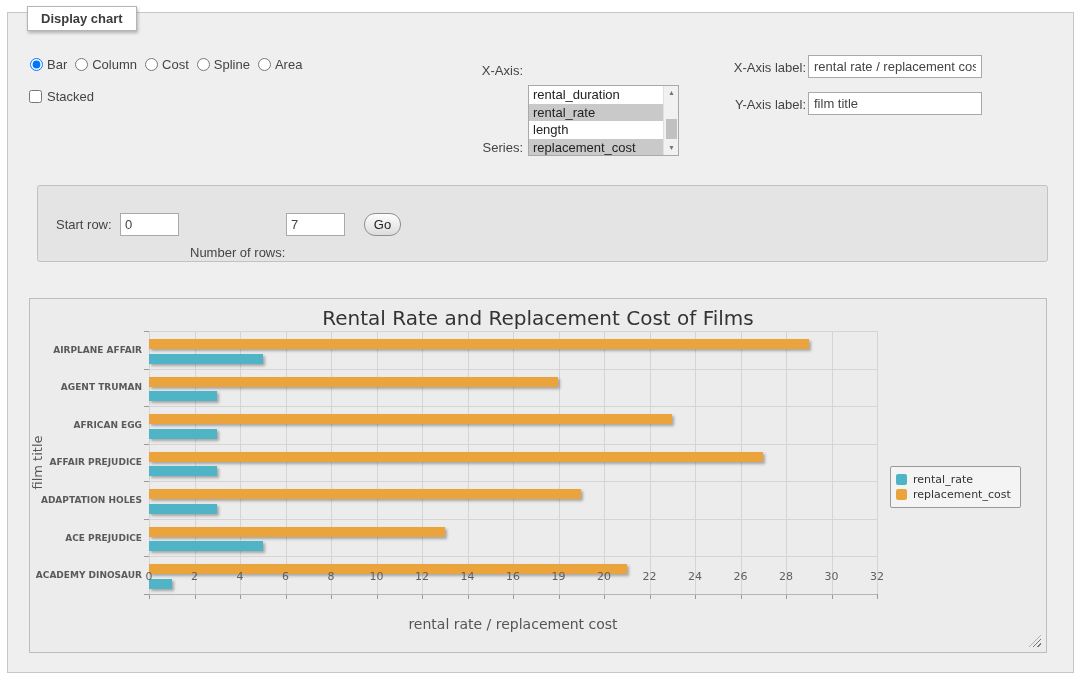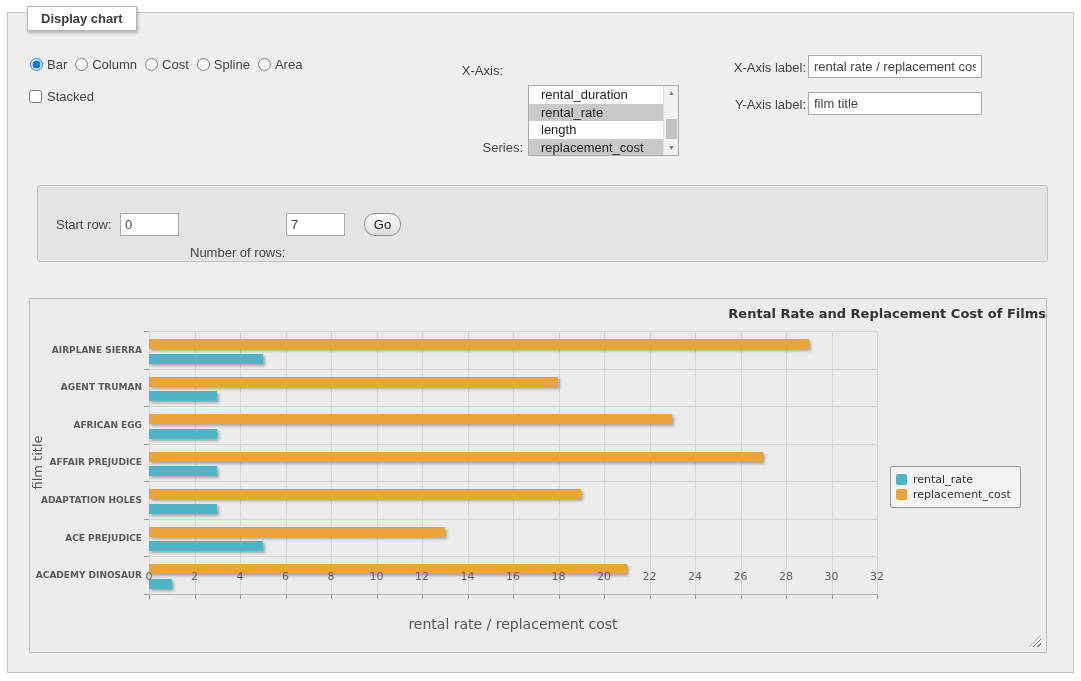--- a/index.html
+++ b/index.html
@@ -33,40 +33,40 @@
   .stacked-row { position: absolute; left: 21px; top: 76px; display: flex; align-items: center; }
   .stacked-row input { margin-right: 5px; }
   .title-input {
     position: absolute; left: 22px; top: 113px;
     width: 178px; height: 23px;
     border: 1px solid #a9a9a9; background: #fff;
     font-family: "Liberation Sans", sans-serif; font-size: 13px; color: #444;
     padding: 2px 4px; white-space: nowrap; overflow: hidden;
   }
   .form-label { position: absolute; text-align: right; color: #444; }
-  .lbl-xaxis   { left: 420px; top: 50px;  width: 75px; }
+  .lbl-xaxis   { left: 440px; top: 50px;  width: 75px; }
   .lbl-series  { left: 440px; top: 127px; width: 75px; }
   .lbl-xlabel  { left: 705px; top: 47px;  width: 93px; }
   .lbl-ylabel  { left: 705px; top: 84px;  width: 93px; }
   .select-box {
     position: absolute; left: 520px; top: 44px;
     width: 156px; height: 24px;
     background: #fff; border: 1px solid #a9a9a9;
     display: flex; align-items: center; justify-content: space-between;
     padding: 0 6px; cursor: default;
   }
   .select-box .arrow { font-size: 9px; color: #333; }
   .listbox {
     position: absolute; left: 520px; top: 72px;
     width: 151px; height: 71px;
     background: #fff; border: 1px solid #a9a9a9;
     overflow: hidden;
   }
   .listbox .opts { position: absolute; left: 0; top: 0; right: 15px; bottom: 0; }
-  .listbox .opt { height: 17.5px; line-height: 17.5px; padding: 0 12px; white-space: nowrap; color: #222; }
+  .listbox .opt { height: 17.5px; line-height: 17.5px; padding: 0 4px; white-space: nowrap; color: #222; }
   .listbox .opt.selected { background: #c9c9c9; }
   .scrollbar {
     position: absolute; right: 0; top: 0; width: 15px; height: 100%;
     background: #f1f1f1; border-left: 1px solid #e0e0e0;
   }
   .scrollbar .arr { position: absolute; left: 0; width: 15px; height: 14px; text-align: center; font-size: 7px; color: #777; line-height: 14px; }
   .scrollbar .arr.up { top: 0; }
   .scrollbar .arr.down { bottom: 0; }
   .scrollbar .thumb { position: absolute; left: 2px; width: 11px; top: 33px; height: 20px; background: #c1c1c1; }
   .axis-input {
@@ -106,21 +106,21 @@
   
   .chart-box {
     position: absolute; left: 21px; top: 285px;
     width: 1018px; height: 355px;
     background: #ececec;
     border: 1px solid #bdbdbd;
     font-family: "DejaVu Sans", sans-serif;
   }
   .chart-title {
     position: absolute; left: 0; top: 7px; width: 100%;
-    text-align: right; font-size: 13px; color: #333; font-weight: bold;
+    text-align: center; font-size: 20px; color: #333;
   }
   .plot { position: absolute; left: 119px; top: 32px; width: 728px; height: 263px; }
   .vgrid { position: absolute; top: 0; width: 1px; height: 100%; background: #d5d5d5; }
   .hgrid { position: absolute; left: 0; width: 100%; height: 1px; background: #d5d5d5; }
   .xaxis-line { position: absolute; left: 0; top: 263px; width: 100%; height: 1px; background: #b5b5b5; }
   .bar { position: absolute; height: 10px; box-shadow: 2px 2px 3px rgba(0,0,0,0.30); }
   .xtick { position: absolute; top: 263px; width: 1px; height: 5px; background: #9a9a9a; }
   .ytick { position: absolute; left: -5px; width: 5px; height: 1px; background: #9a9a9a; }
   .xtick-lbl { position: absolute; width: 34px; margin-left: -17px; top: 271px; text-align: center; font-size: 11px; color: #5f5f5f; }
   .cat-lbl {
@@ -281,39 +281,39 @@
         <div class="bar" style="left: 0px; top: 120.714px; width: 614.022px; background: rgb(235, 164, 59);"></div>
         <div class="bar" style="left: 0px; top: 135.214px; width: 68.0225px; background: rgb(79, 180, 197);"></div>
         <div class="bar" style="left: 0px; top: 158.286px; width: 432.022px; background: rgb(235, 164, 59);"></div>
         <div class="bar" style="left: 0px; top: 172.786px; width: 68.0225px; background: rgb(79, 180, 197);"></div>
         <div class="bar" style="left: 0px; top: 195.857px; width: 295.522px; background: rgb(235, 164, 59);"></div>
         <div class="bar" style="left: 0px; top: 210.357px; width: 113.522px; background: rgb(79, 180, 197);"></div>
         <div class="bar" style="left: 0px; top: 233.429px; width: 477.522px; background: rgb(235, 164, 59);"></div>
         <div class="bar" style="left: 0px; top: 247.929px; width: 22.5225px; background: rgb(79, 180, 197);"></div>
       </div>
     <div id="catLabels">
-        <div class="cat-lbl" style="top: 32px; height: 37.5714px;">AIRPLANE SIERRA</div>
+        <div class="cat-lbl" style="top: 32px; height: 37.5714px;">AIRPLANE AFFAIR</div>
         <div class="cat-lbl" style="top: 69.5714px; height: 37.5714px;">AGENT TRUMAN</div>
         <div class="cat-lbl" style="top: 107.143px; height: 37.5714px;">AFRICAN EGG</div>
         <div class="cat-lbl" style="top: 144.714px; height: 37.5714px;">AFFAIR PREJUDICE</div>
         <div class="cat-lbl" style="top: 182.286px; height: 37.5714px;">ADAPTATION HOLES</div>
         <div class="cat-lbl" style="top: 219.857px; height: 37.5714px;">ACE PREJUDICE</div>
         <div class="cat-lbl" style="top: 257.429px; height: 37.5714px;">ACADEMY DINOSAUR</div>
       </div>
     <div id="xTickLabels">
         <div class="xtick-lbl" style="left: 119px;">0</div>
         <div class="xtick-lbl" style="left: 164.5px;">2</div>
         <div class="xtick-lbl" style="left: 210px;">4</div>
         <div class="xtick-lbl" style="left: 255.5px;">6</div>
         <div class="xtick-lbl" style="left: 301px;">8</div>
         <div class="xtick-lbl" style="left: 346.5px;">10</div>
         <div class="xtick-lbl" style="left: 392px;">12</div>
         <div class="xtick-lbl" style="left: 437.5px;">14</div>
         <div class="xtick-lbl" style="left: 483px;">16</div>
-        <div class="xtick-lbl" style="left: 528.5px;">18</div>
+        <div class="xtick-lbl" style="left: 528.5px;">19</div>
         <div class="xtick-lbl" style="left: 574px;">20</div>
         <div class="xtick-lbl" style="left: 619.5px;">22</div>
         <div class="xtick-lbl" style="left: 665px;">24</div>
         <div class="xtick-lbl" style="left: 710.5px;">26</div>
         <div class="xtick-lbl" style="left: 756px;">28</div>
         <div class="xtick-lbl" style="left: 801.5px;">30</div>
         <div class="xtick-lbl" style="left: 847px;">32</div>
       </div>
     <div class="xaxis-title">rental rate / replacement cost</div>
     <div class="yaxis-title">film title</div>

